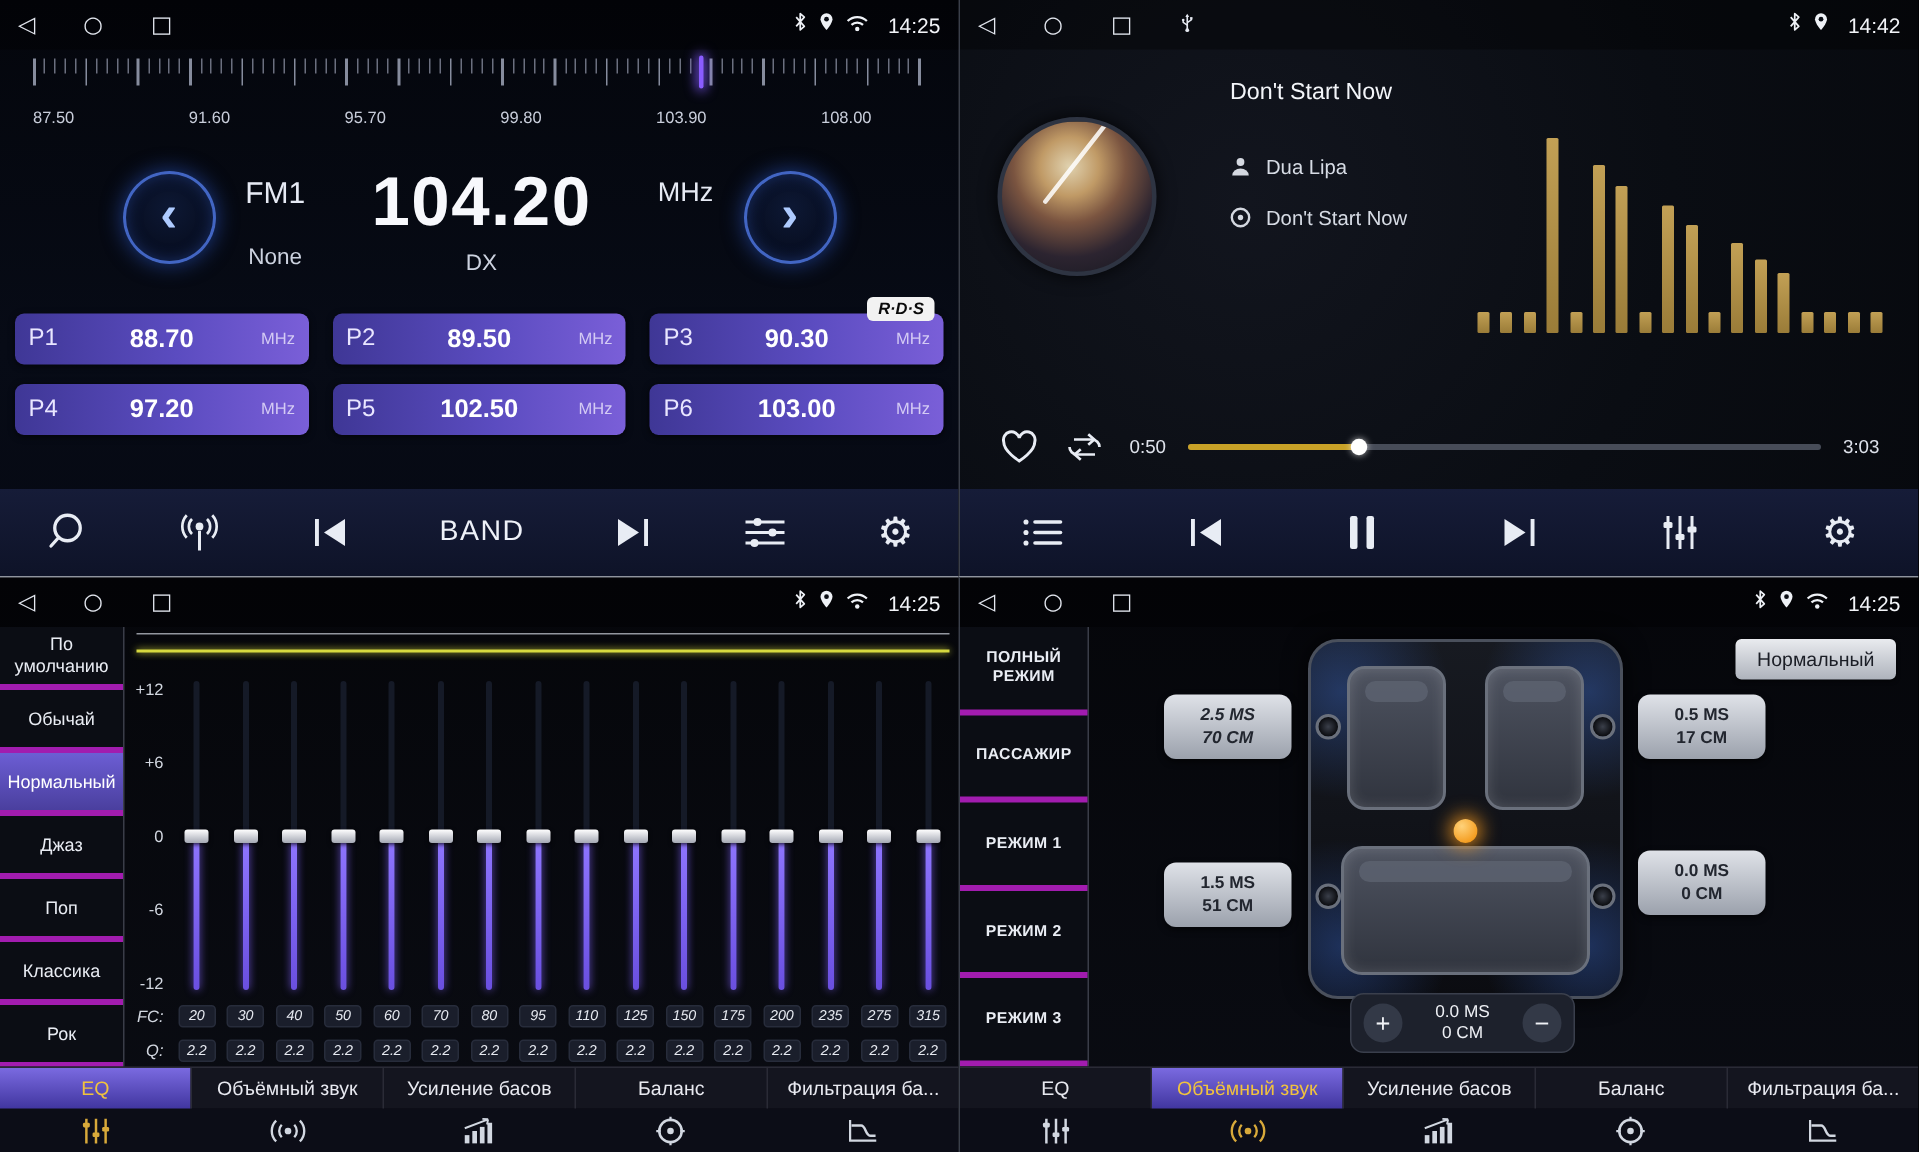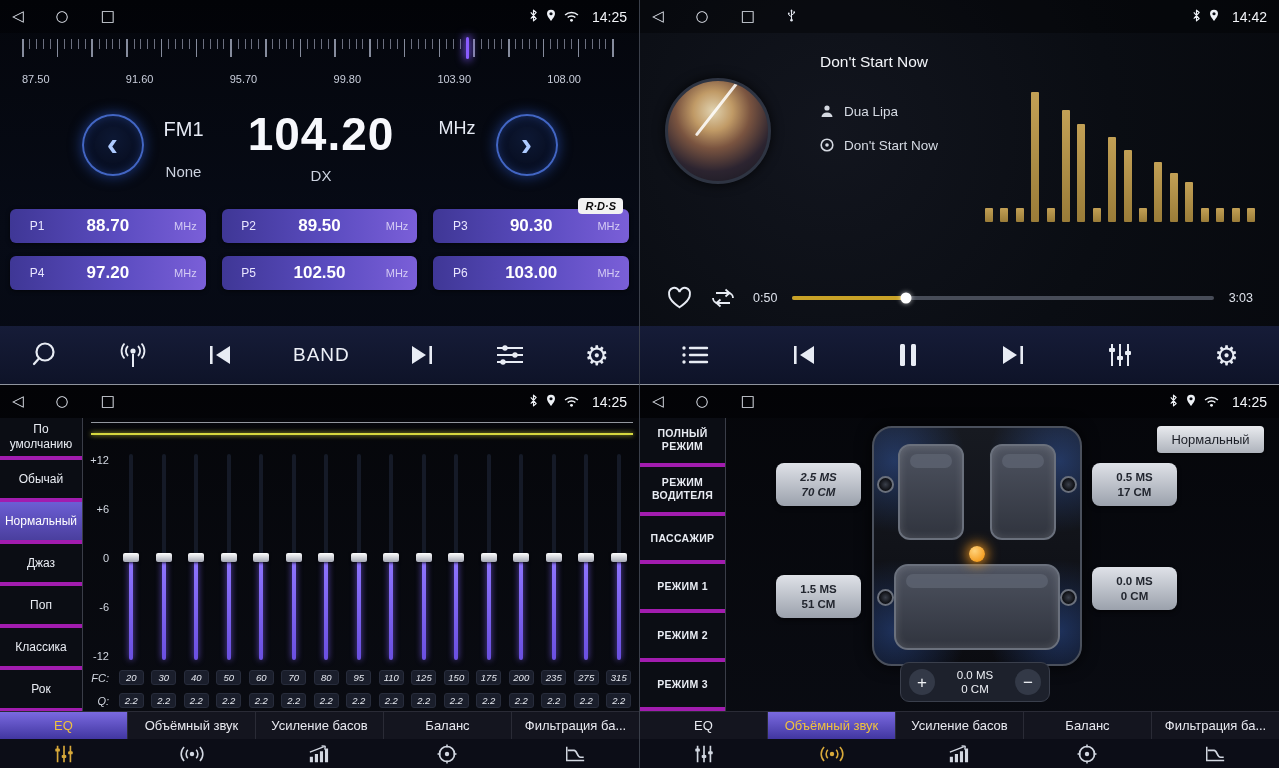--- a/index.html
+++ b/index.html
@@ -44,21 +44,21 @@
   .freq-val { font-size:46px; font-weight:bold; letter-spacing:1px; color:#f7f8fc; }
   .mode-lbl { font-size:15px; color:#ccd2df; }
   .unit-lbl { font-size:18px; color:#e6eaf4; margin-bottom:34px; }
   .rds { position:absolute; right:16px; top:198px; background:#f2f2f2; color:#0a0a0a;
          font-weight:bold; font-style:italic; font-size:11px; padding:2px 7px; border-radius:4px; }
   .presets { margin:6px 10px 0; display:grid; grid-template-columns:repeat(3,1fr); gap:13px 16px; }
   .preset { height:34px; border:none; border-radius:6px; cursor:pointer;
             background:linear-gradient(90deg,#3f3796 0%,#5b4cc0 55%,#7a5fd8 100%);
             box-shadow:0 1px 4px rgba(0,0,0,.6); display:grid; grid-template-columns:36px 1fr 36px;
             align-items:center; padding:0 9px; color:#fff; font-family:inherit; }
-  .p-label { font-size:12px; color:#e9e6ff; text-align:center; }
+  .p-label { font-size:16px; color:#e9e6ff; text-align:left; }
   .p-freq { font-size:17px; font-weight:bold; text-align:center; }
   .p-unit { font-size:11px; color:#d4cbf4; text-align:right; }
   .toolbar { position:absolute; bottom:0; left:0; right:0; height:58px;
              background:linear-gradient(180deg,#161c38 0%,#0e1328 100%);
              display:flex; align-items:center; justify-content:space-around; }
   .tb { display:flex; align-items:center; justify-content:center; cursor:pointer; color:#e8ecf4; }
   .band-txt { font-size:19px; letter-spacing:1px; color:#eef1f8; }
   .gear { font-family:"DejaVu Sans",sans-serif; font-size:27px; line-height:1; }
 
   
@@ -875,21 +875,20 @@
               <path d="M3.8 7.2 A6 6 0 0 1 12.2 7.2" fill="none" stroke="currentColor" stroke-width="1.6"></path>
               <circle cx="8" cy="10.2" r="1.6" fill="currentColor"></circle>
             </svg></span>
         <span class="time">14:25</span>
       </div>
     </div>
 
     <div class="sur-main">
       <aside class="side sur-side">
           <div class="side-item">ПОЛНЫЙ РЕЖИМ</div>
-          <div class="side-item">РЕЖИМ ВОДИТЕЛЯ</div>
           <div class="side-item">ПАССАЖИР</div>
           <div class="side-item">РЕЖИМ 1</div>
           <div class="side-item">РЕЖИМ 2</div>
           <div class="side-item">РЕЖИМ 3</div>
         </aside>
       <button class="profile-btn">Нормальный</button>
 
       <div class="car">
         <div class="seat fl"></div>
         <div class="seat fr"></div>

